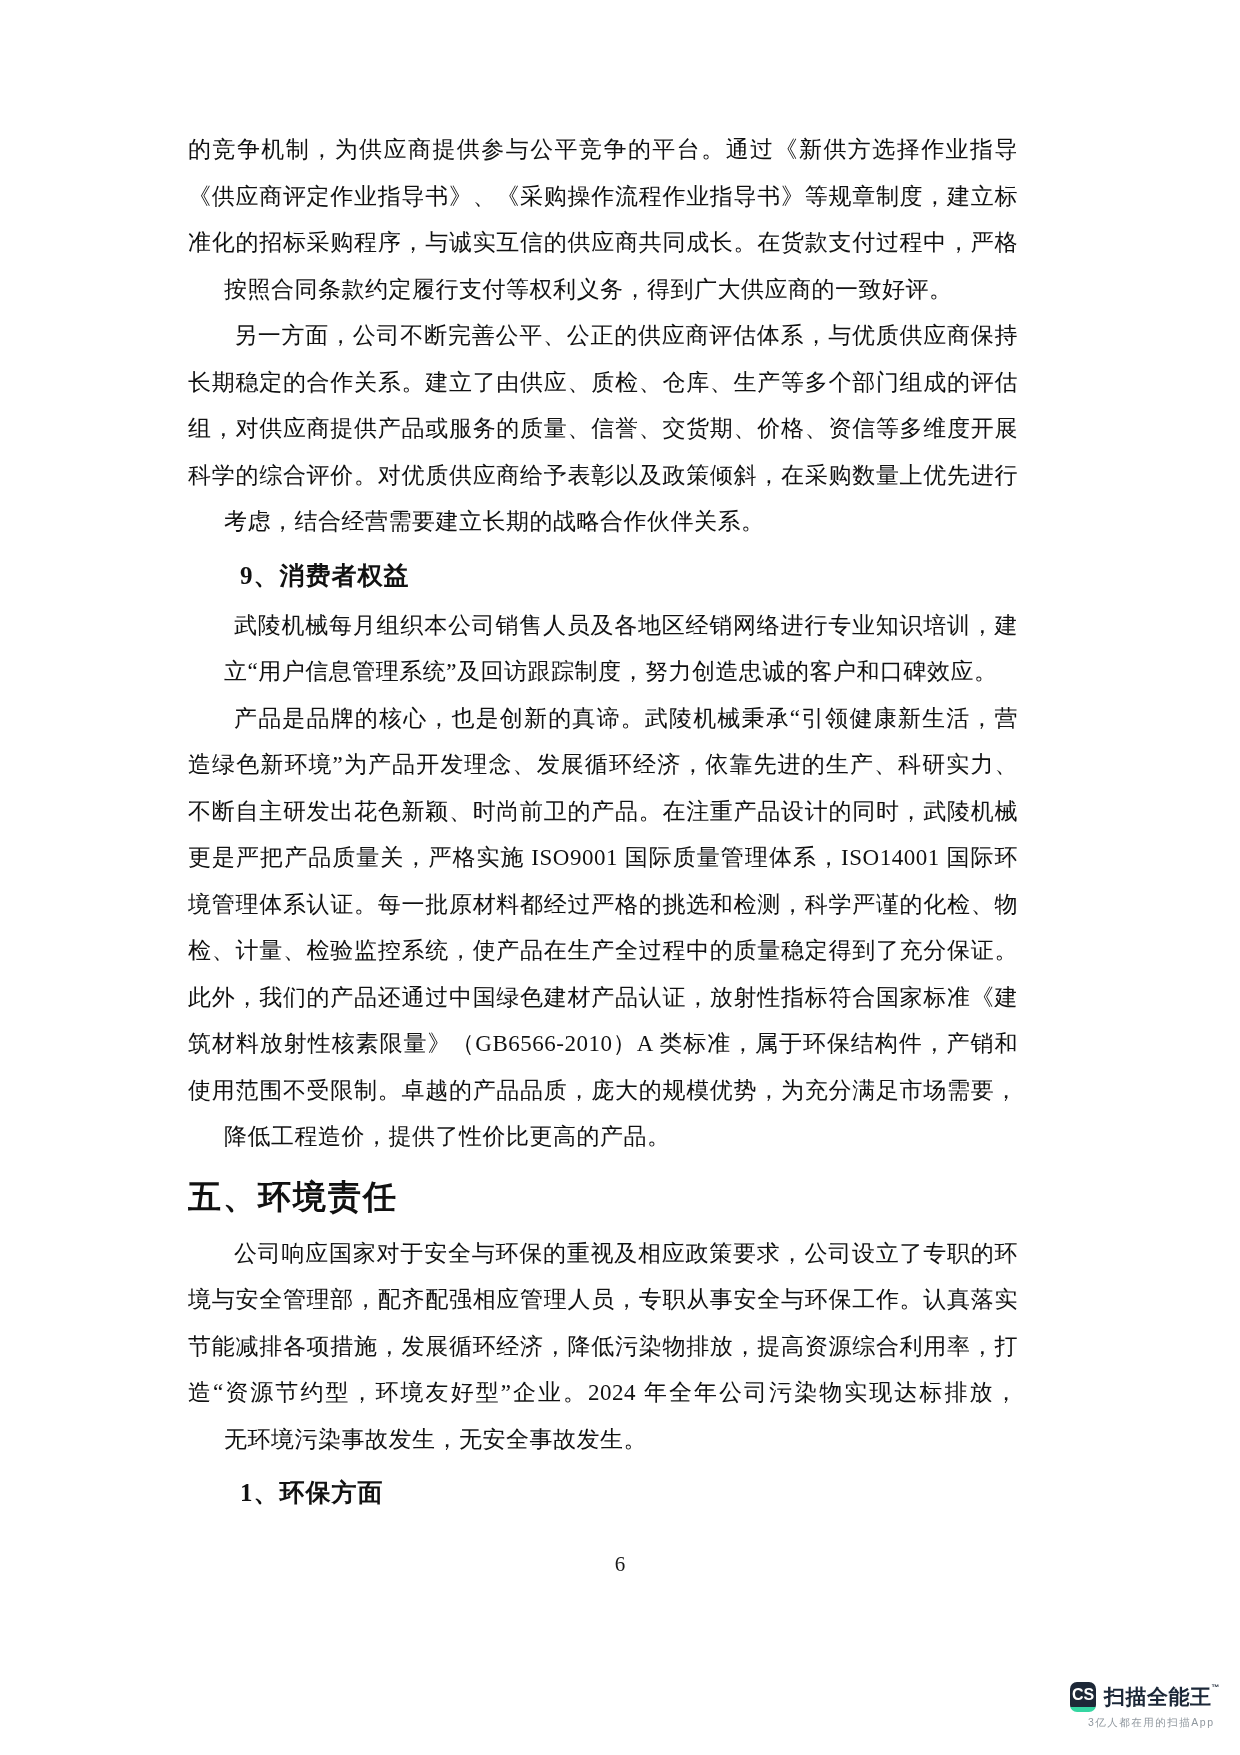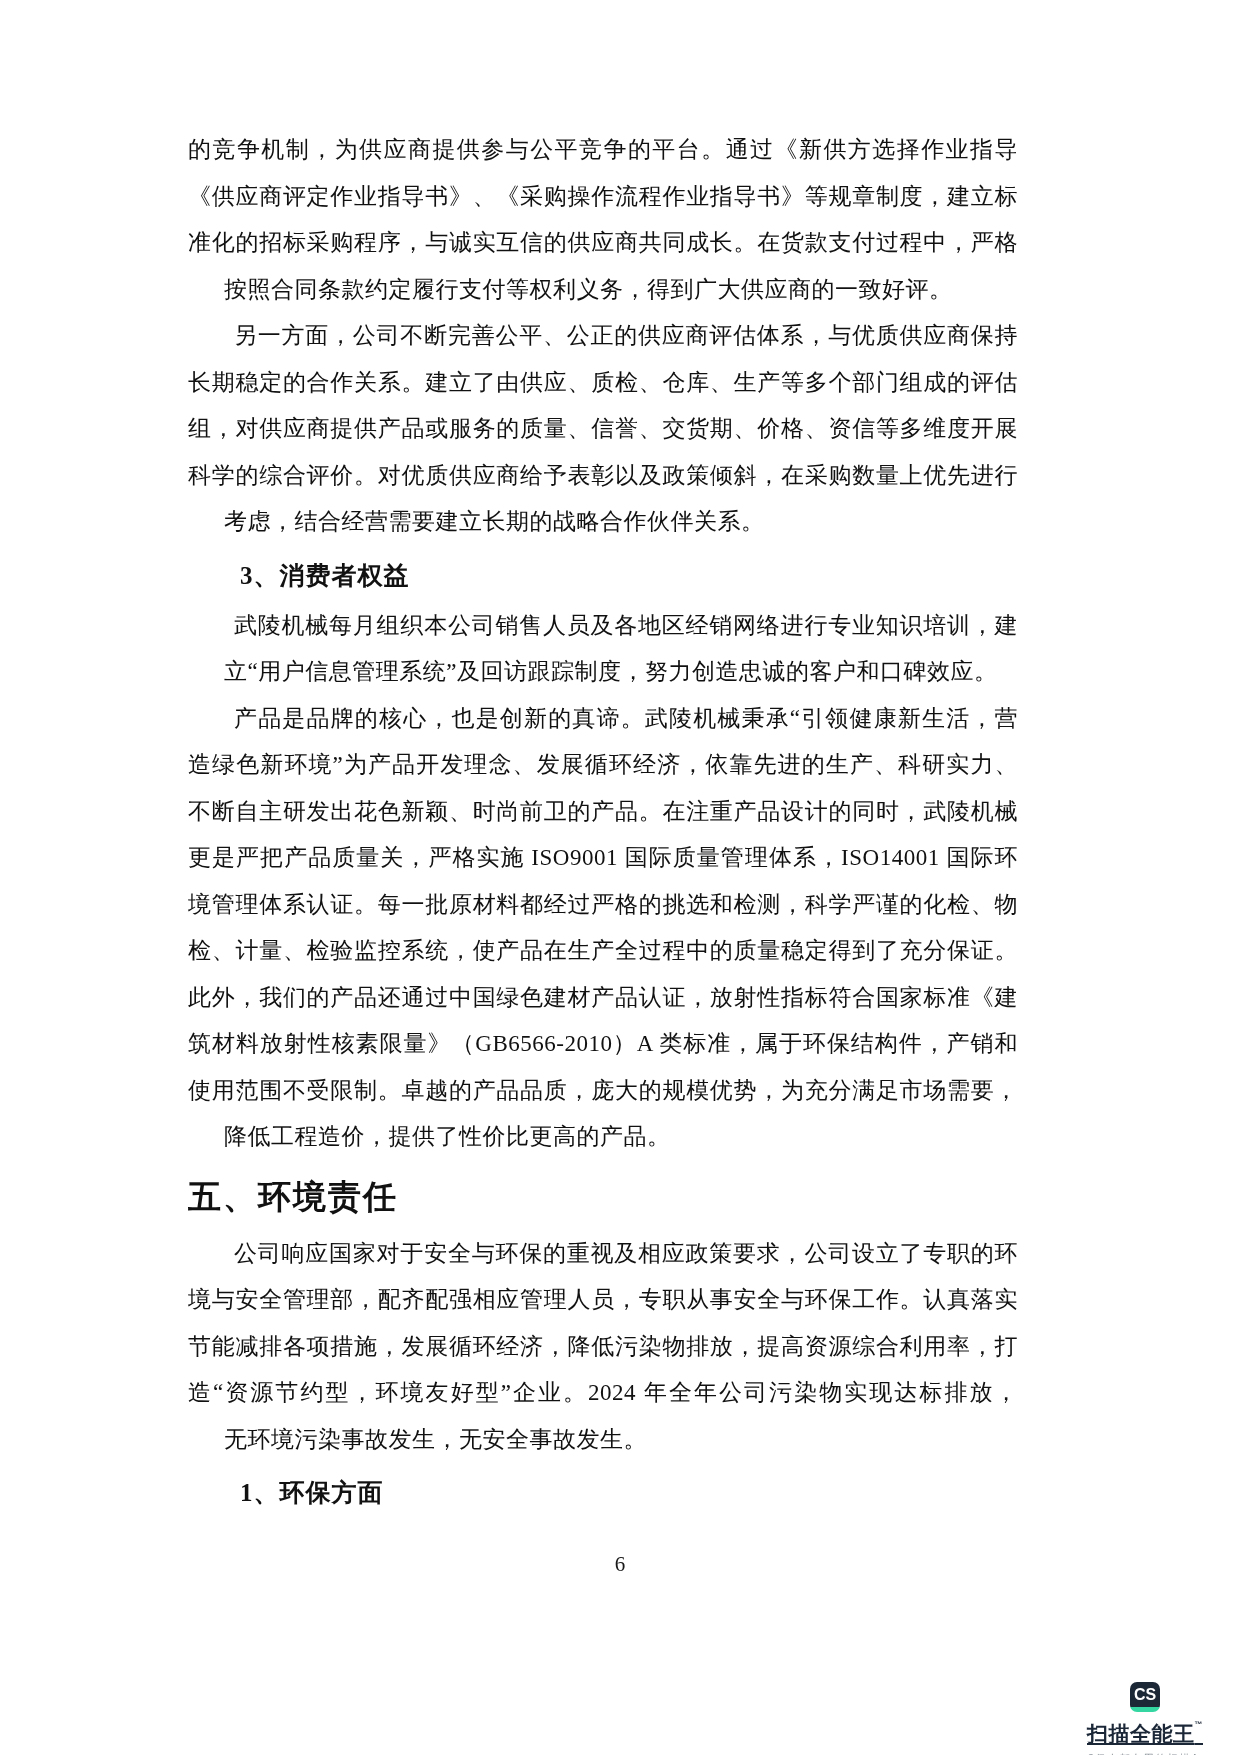--- a/index.html
+++ b/index.html
@@ -62,21 +62,20 @@
     position: absolute;
     top: 1682px;
     left: 1070px;
     width: 150px;
     font-family: "Liberation Sans", sans-serif;
   }
   .wm-row {
     display: flex;
     align-items: center;
     gap: 8px;
-    flex-direction: column;
   }
   .wm-logo {
     width: 30px;
     height: 30px;
     border-radius: 7px;
     background: linear-gradient(to bottom, #1d2837 0%, #1d2837 82%, #35d6a2 82%, #35d6a2 100%);
     color: #ffffff;
     font-weight: bold;
     font-size: 16px;
     display: flex;
@@ -84,21 +83,20 @@
     justify-content: center;
     padding-bottom: 4px;
     box-sizing: border-box;
   }
   .wm-brand {
     font-size: 21px;
     font-weight: bold;
     color: #1b2737;
     white-space: nowrap;
     letter-spacing: 0.5px;
-    text-decoration: underline;
   }
   .wm-tm {
     font-size: 8px;
     vertical-align: top;
     color: #1b2737;
   }
   .wm-tagline {
     margin-top: 4px;
     margin-left: 18px;
     font-size: 10.5px;
@@ -113,21 +111,21 @@
 <div class="doc">
     <div class="line body">的竞争机制，为供应商提供参与公平竞争的平台。通过《新供方选择作业指导书》、</div>
     <div class="line body">《供应商评定作业指导书》、《采购操作流程作业指导书》等规章制度，建立标</div>
     <div class="line body">准化的招标采购程序，与诚实互信的供应商共同成长。在货款支付过程中，严格</div>
     <div class="line body end">按照合同条款约定履行支付等权利义务，得到广大供应商的一致好评。</div>
     <div class="line body indent">另一方面，公司不断完善公平、公正的供应商评估体系，与优质供应商保持</div>
     <div class="line body">长期稳定的合作关系。建立了由供应、质检、仓库、生产等多个部门组成的评估</div>
     <div class="line body">组，对供应商提供产品或服务的质量、信誉、交货期、价格、资信等多维度开展</div>
     <div class="line body">科学的综合评价。对优质供应商给予表彰以及政策倾斜，在采购数量上优先进行</div>
     <div class="line body end">考虑，结合经营需要建立长期的战略合作伙伴关系。</div>
-    <div class="line h2">3、消费者权益</div>
+    <div class="line h2">9、消费者权益</div>
     <div class="line body indent">武陵机械每月组织本公司销售人员及各地区经销网络进行专业知识培训，建</div>
     <div class="line body end">立“用户信息管理系统”及回访跟踪制度，努力创造忠诚的客户和口碑效应。</div>
     <div class="line body indent">产品是品牌的核心，也是创新的真谛。武陵机械秉承“引领健康新生活，营</div>
     <div class="line body">造绿色新环境”为产品开发理念、发展循环经济，依靠先进的生产、科研实力、</div>
     <div class="line body">不断自主研发出花色新颖、时尚前卫的产品。在注重产品设计的同时，武陵机械</div>
     <div class="line body">更是严把产品质量关，严格实施 ISO9001 国际质量管理体系，ISO14001 国际环</div>
     <div class="line body">境管理体系认证。每一批原材料都经过严格的挑选和检测，科学严谨的化检、物</div>
     <div class="line body">检、计量、检验监控系统，使产品在生产全过程中的质量稳定得到了充分保证。</div>
     <div class="line body">此外，我们的产品还通过中国绿色建材产品认证，放射性指标符合国家标准《建</div>
     <div class="line body">筑材料放射性核素限量》（GB6566-2010）A 类标准，属于环保结构件，产销和</div>

